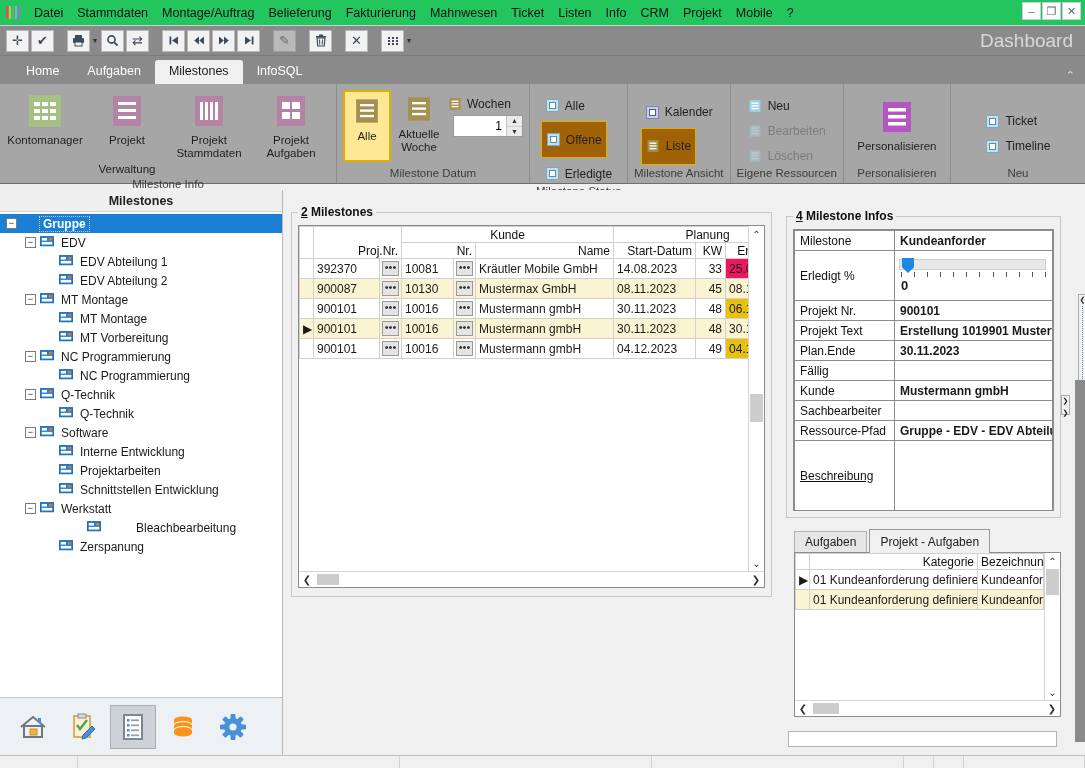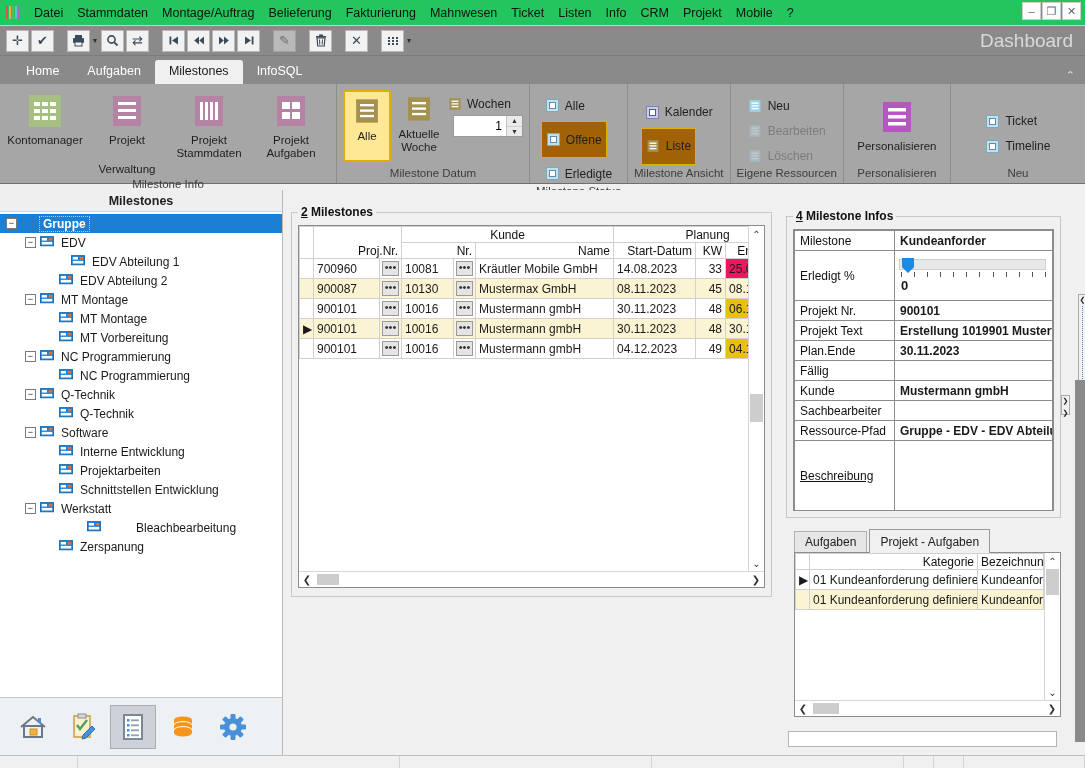--- a/index.html
+++ b/index.html
@@ -654,21 +654,21 @@
           <div class="tnode" style="padding-left: 25px;">
             <span class="exp">−</span>
             <span><svg class="folder-ico" viewBox="0 0 16 13">
                 <rect x="0.5" y="1.5" width="15" height="10.5" fill="#1b7fd4" stroke="#1166ad"></rect>
                 <rect x="2" y="3" width="6" height="3" fill="#fff"></rect>
                 <rect x="10" y="3" width="4" height="3" fill="#f26d21"></rect>
                 <rect x="2" y="7.5" width="12" height="3" fill="#fff"></rect>
               </svg></span>
             <span class="tlabel">EDV</span>
           </div>
-          <div class="tnode" style="padding-left: 56px;">
+          <div class="tnode" style="padding-left: 44px;">
             <span class="exp none"></span>
             <span><svg class="folder-ico" viewBox="0 0 16 13">
                 <rect x="0.5" y="1.5" width="15" height="10.5" fill="#1b7fd4" stroke="#1166ad"></rect>
                 <rect x="2" y="3" width="6" height="3" fill="#fff"></rect>
                 <rect x="10" y="3" width="4" height="3" fill="#f26d21"></rect>
                 <rect x="2" y="7.5" width="12" height="3" fill="#fff"></rect>
               </svg></span>
             <span class="tlabel">EDV Abteilung 1</span>
           </div>
           <div class="tnode" style="padding-left: 44px;">
@@ -913,21 +913,21 @@
                       <th colspan="2" class="lefth">Nr.</th>
                       <th class="lefth">Name</th>
                       <th class="lefth">Start-Datum</th>
                       <th class="lefth">KW</th>
                       <th class="lefth">End-Datum</th>
                     </tr>
                   </thead>
                 <tbody id="grid-body">
                     <tr class="">
                       <td class="selmark"></td>
-                      <td>700960</td>
+                      <td>392370</td>
                       <td style="text-align:center;padding:0"><span class="dots-btn">•••</span></td>
                       <td>10081</td>
                       <td style="text-align:center;padding:0"><span class="dots-btn">•••</span></td>
                       <td>Kräutler Mobile GmbH</td>
                       <td>14.08.2023</td>
                       <td class="num">33</td>
                       <td class="red">25.08.2023</td>
                     </tr>
                     <tr class="alt">
                       <td class="selmark"></td>

